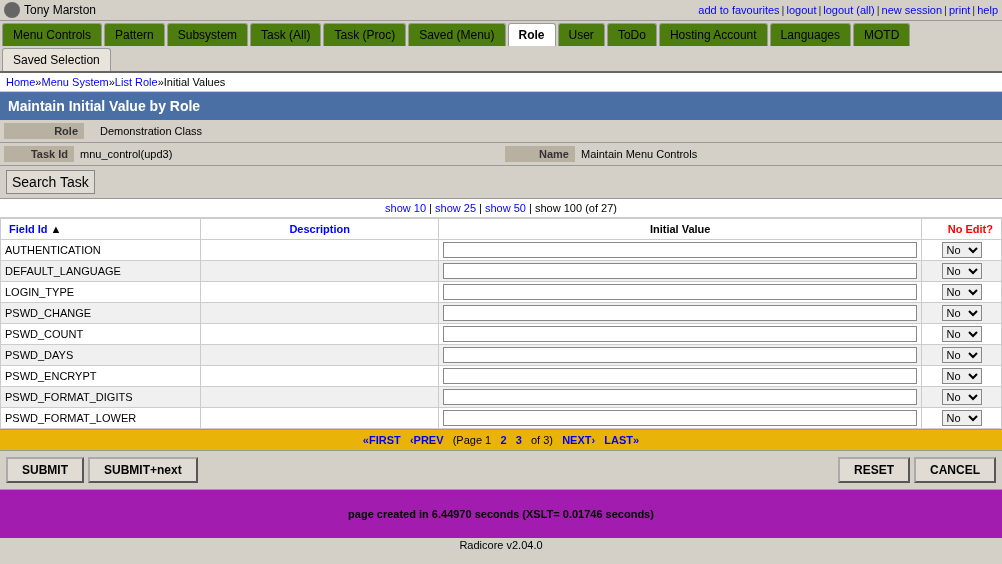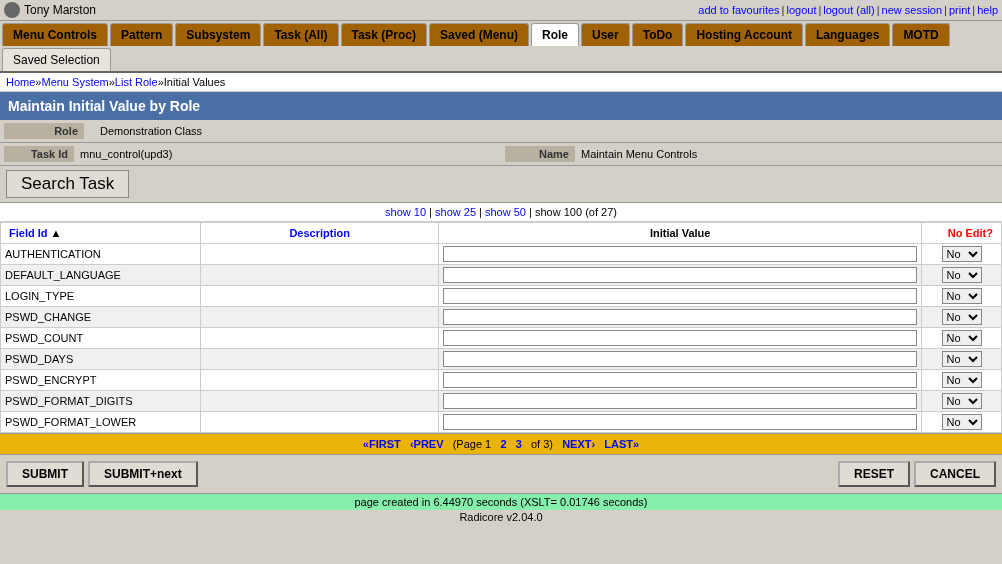--- a/index.html
+++ b/index.html
@@ -8,21 +8,21 @@
     
     #top-bar { background: #d4d0c8; display: flex; align-items: center; justify-content: space-between; padding: 2px 4px; border-bottom: 1px solid #999; }
     #top-bar-left { display: flex; align-items: center; gap: 4px; }
     #top-bar-right { display: flex; align-items: center; gap: 2px; font-size: 11px; }
     #top-bar-right a { color: #00f; text-decoration: none; }
     #top-bar-right .sep { color: #333; }
     .user-icon { width: 16px; height: 16px; background: #666; border-radius: 50%; display: inline-block; }
 
     
     #nav-tabs { background: #d4d0c8; display: flex; align-items: center; padding: 2px 2px 0 2px; gap: 2px; }
-    .nav-tab { background: #a16207; border: 1px solid #999; border-bottom: none; padding: 4px 10px; cursor: pointer; font-size: 12px; border-radius: 3px 3px 0 0; font-weight: bold; }
+    .nav-tab { background: #4d7c0f; border: 1px solid #999; border-bottom: none; padding: 4px 10px; cursor: pointer; font-size: 12px; border-radius: 3px 3px 0 0; }
     .nav-tab.active { background: #fff; font-weight: bold; }
 
     
     #nav-tabs2 { background: #d4d0c8; display: flex; align-items: center; padding: 2px 2px 0 2px; gap: 2px; border-bottom: 2px solid #666; }
     .nav-tab2 { background: #e8e4dc; border: 1px solid #999; border-bottom: none; padding: 4px 10px; cursor: pointer; font-size: 12px; border-radius: 3px 3px 0 0; }
 
     
     #breadcrumb { background: #fff; padding: 3px 6px; font-size: 11px; border-bottom: 1px solid #ccc; }
     #breadcrumb a { color: #00f; text-decoration: none; }
 
@@ -33,21 +33,21 @@
     .info-row { display: flex; align-items: center; background: #d4d0c8; border-bottom: 1px solid #999; padding: 3px 4px; }
     .info-label { background: #b8b0a0; color: #333; font-weight: bold; padding: 2px 6px; font-size: 11px; text-align: right; min-width: 80px; }
     .info-value { padding: 2px 16px; font-size: 11px; flex: 1; }
     .info-row2 { display: flex; align-items: center; background: #d4d0c8; border-bottom: 1px solid #999; }
     .info-cell { display: flex; align-items: center; flex: 1; padding: 3px 4px; }
     .info-cell .lbl { background: #b8b0a0; color: #333; font-weight: bold; padding: 2px 6px; font-size: 11px; text-align: right; min-width: 70px; }
     .info-cell .val { padding: 2px 6px; font-size: 11px; }
 
     
     #search-row { background: #d4d0c8; padding: 4px 6px; border-bottom: 1px solid #999; }
-    .search-btn { background: #e0dcd4; border: 1px solid #888; padding: 3px 14px; cursor: pointer; font-size: 17px; }
+    .search-btn { background: #e0dcd4; border: 1px solid #888; padding: 3px 5px; cursor: pointer; font-size: 14px; }
 
     
     #pagination { text-align: center; padding: 3px 6px; background: #fff; font-size: 11px; border-bottom: 1px solid #ccc; }
     #pagination a { color: #00f; text-decoration: none; }
 
     
     #main-table { width: 100%; border-collapse: collapse; background: #fff; }
     #main-table th { background: #fff; border: 1px solid #ccc; padding: 4px 8px; font-size: 11px; text-align: center; }
     #main-table th a { color: #00f; text-decoration: none; }
     #main-table td { border: 1px solid #ccc; padding: 2px 4px; font-size: 11px; }
@@ -60,21 +60,21 @@
     #pagination-bottom { text-align: center; padding: 4px; background: #eab308; border-top: 1px solid #999; font-size: 11px; }
     #pagination-bottom a { color: #00f; text-decoration: none; font-weight: bold; }
 
     
     #footer-buttons { background: #d4d0c8; display: flex; justify-content: space-between; align-items: center; padding: 6px; border-top: 1px solid #999; }
     #footer-left { display: flex; gap: 4px; }
     #footer-right { display: flex; gap: 4px; }
     .footer-btn { background: #e0dcd4; border: 2px outset #aaa; padding: 4px 14px; cursor: pointer; font-size: 12px; font-weight: bold; }
 
     
-    #status-bar { background: #86efac; text-align: center; padding: 2px; font-size: 11px; border-top: 1px solid #999; }
+    #status-bar { background: #a21caf; text-align: center; padding: 18px; font-size: 11px; border-top: 1px solid #999; font-weight: bold; }
     #version-bar { background: #d4d0c8; text-align: center; padding: 1px; font-size: 11px; }
 
     .content-area { background: #fff; }
   </style>
 </head>
 <body>
 
 <div id="top-bar">
   <div id="top-bar-left">
     <span class="user-icon"></span>

